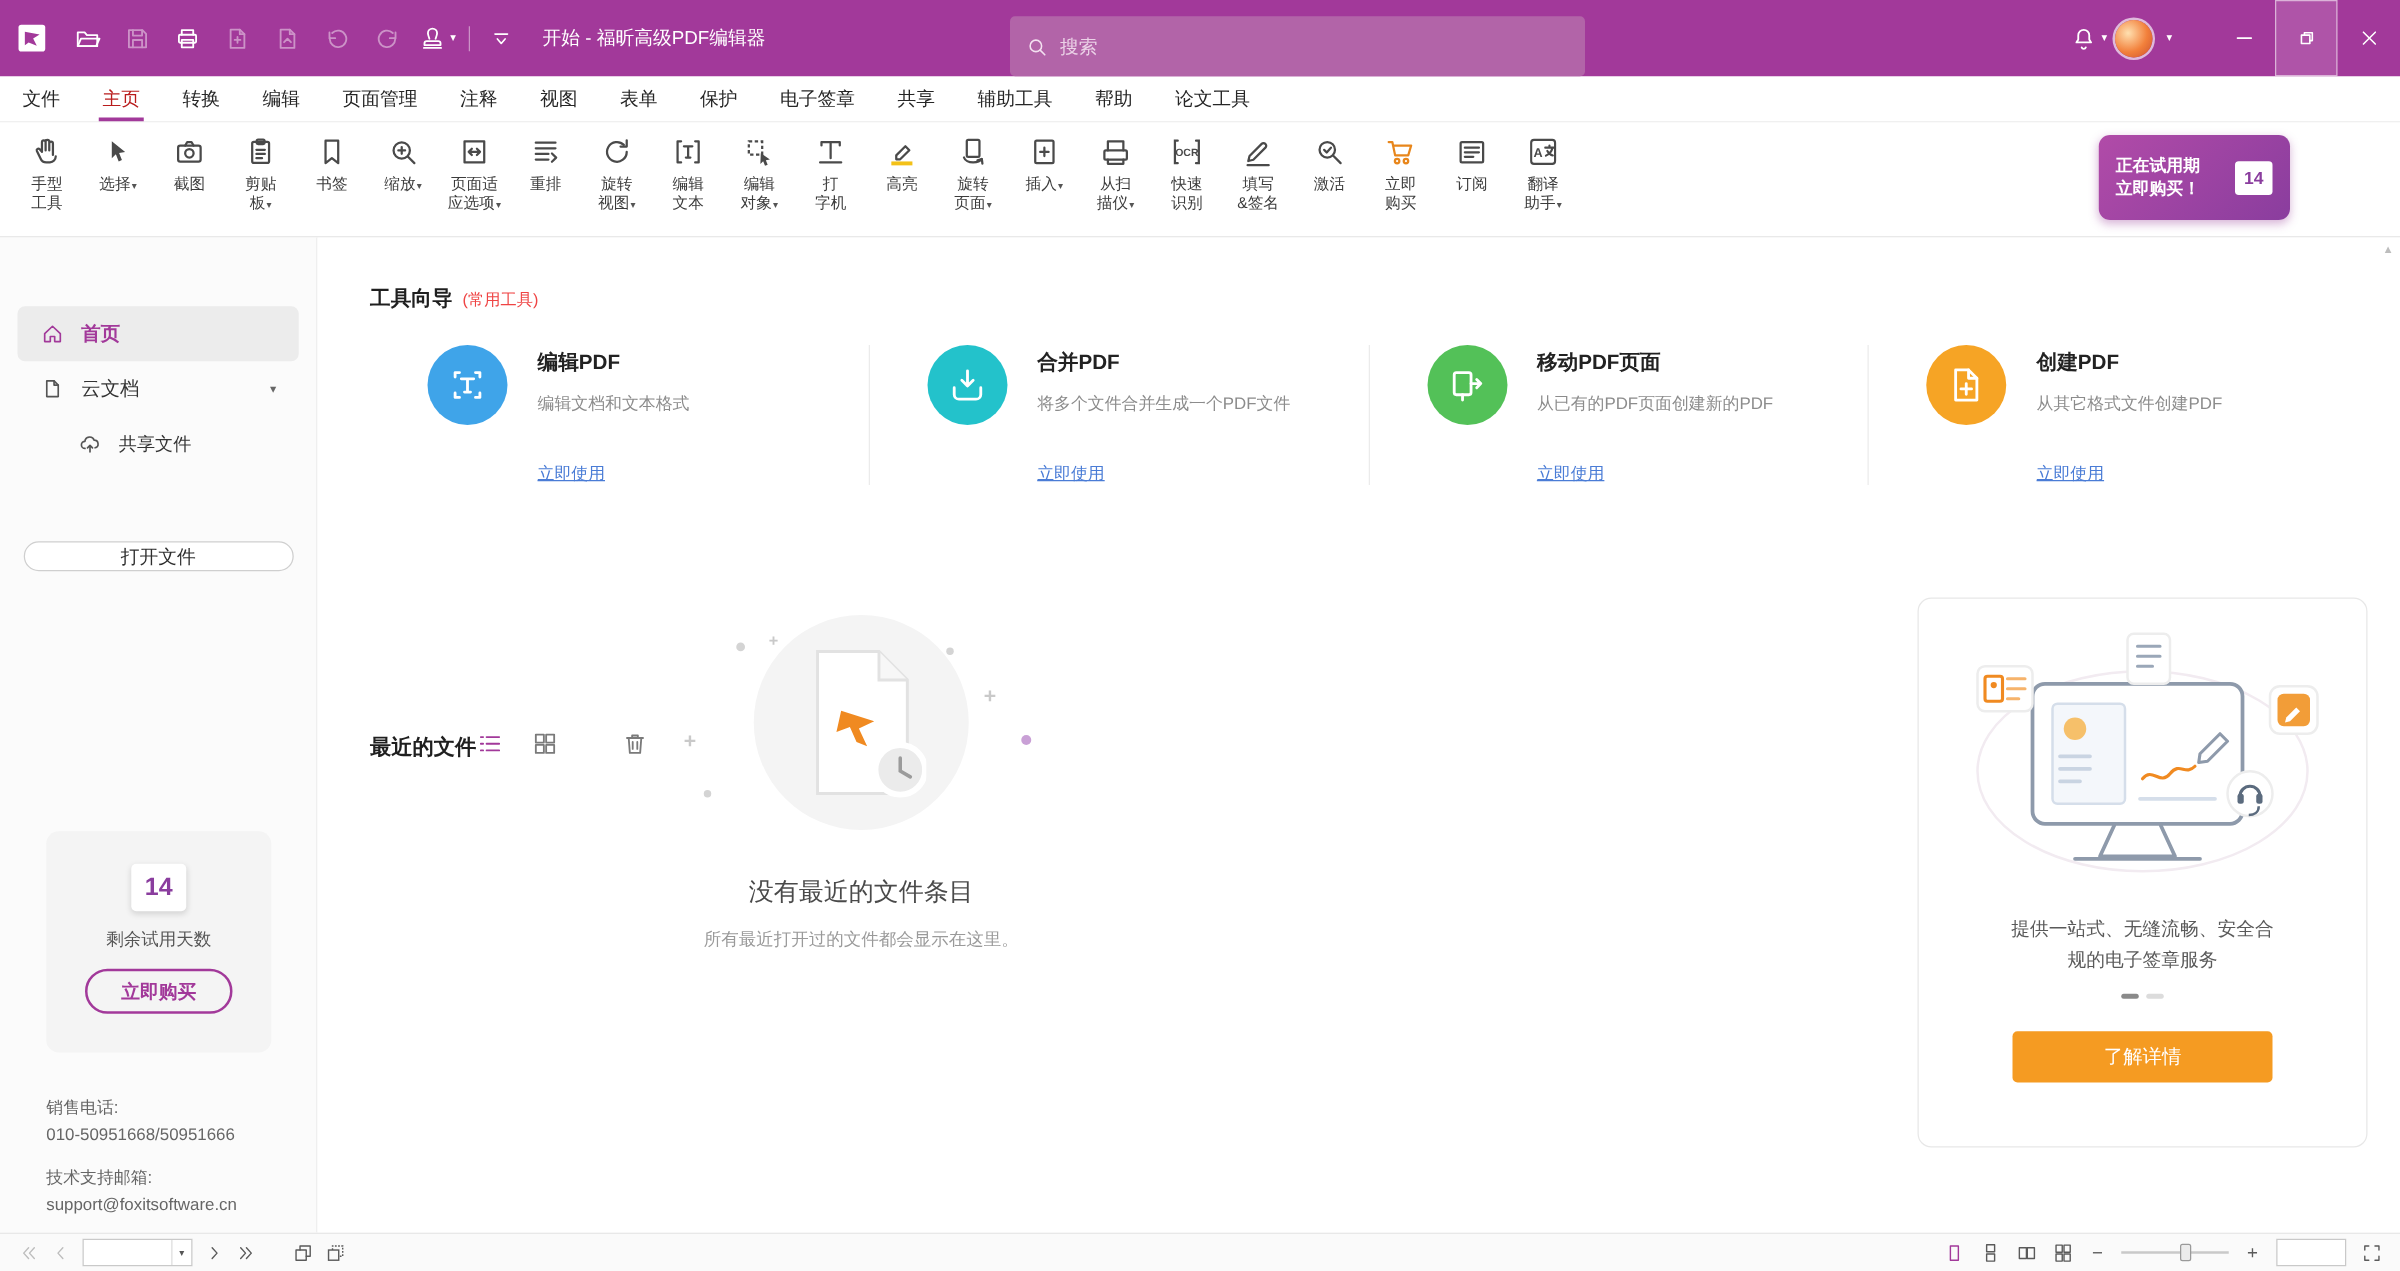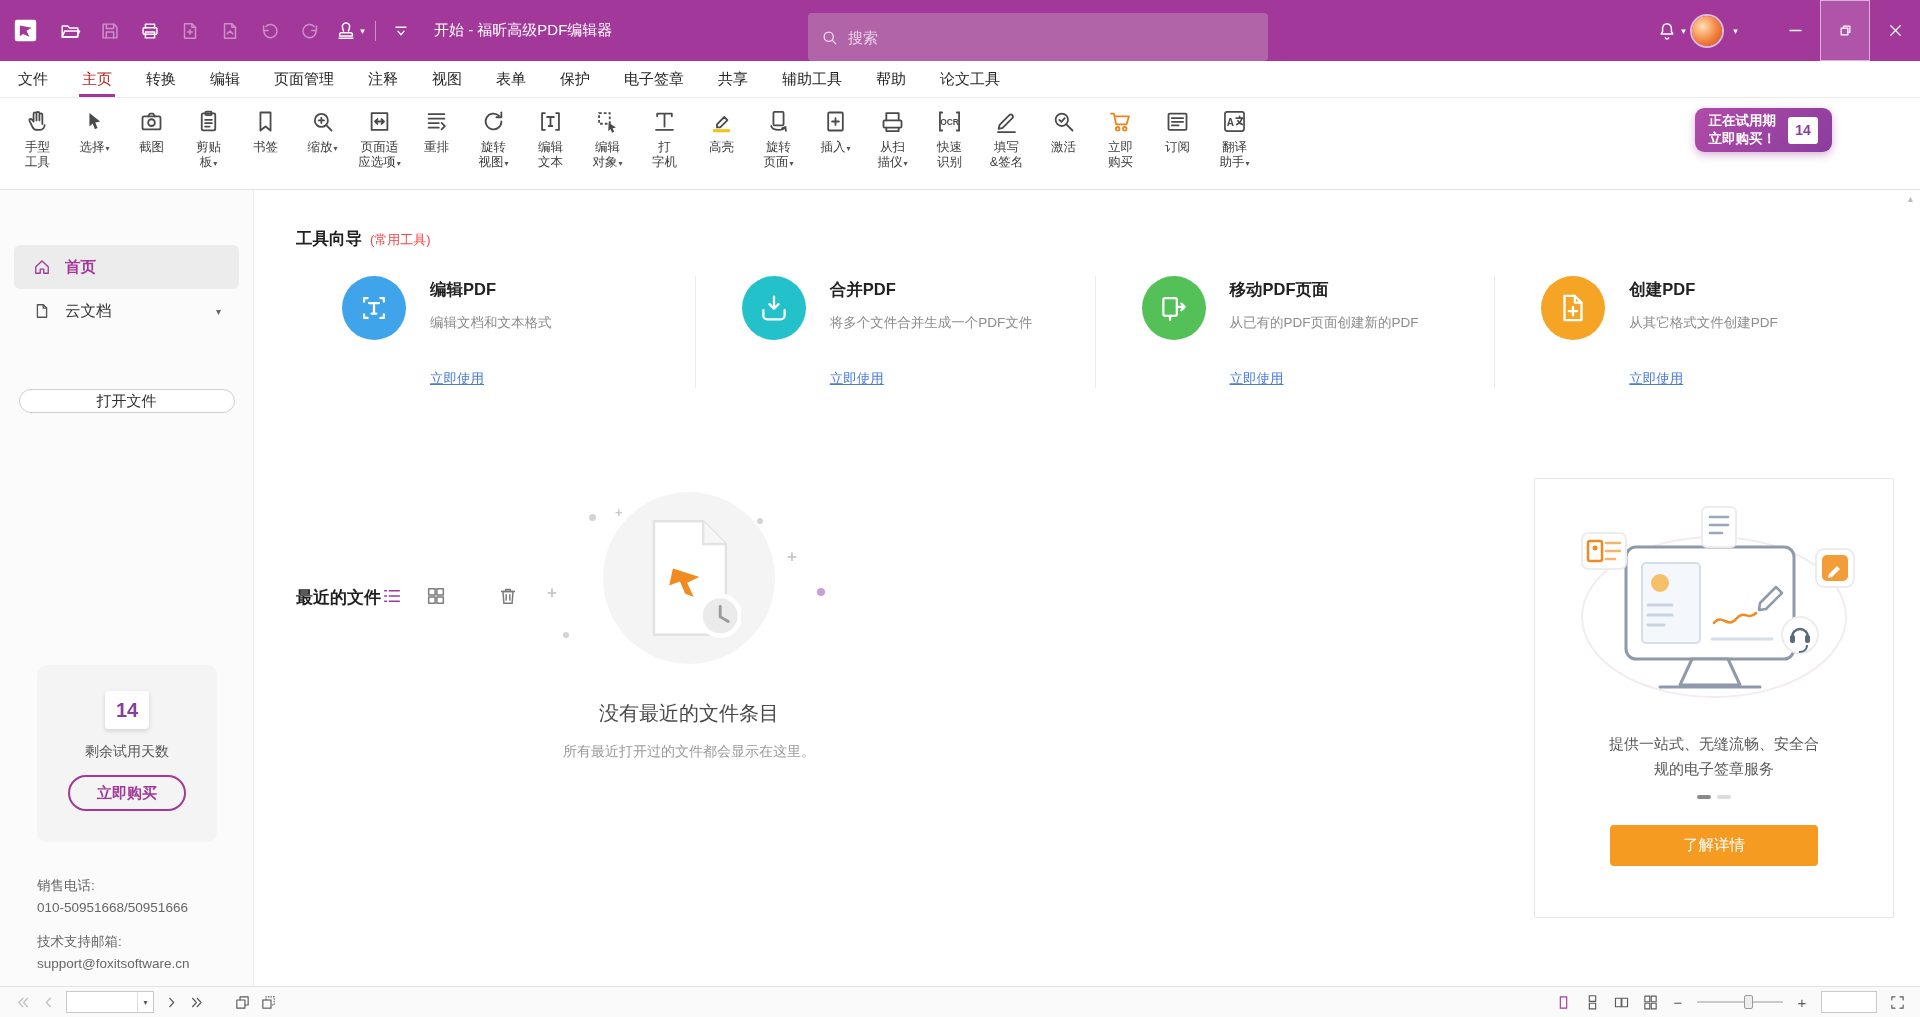--- a/index.html
+++ b/index.html
@@ -39,21 +39,21 @@
   .menu-item.active{color:#b91c1c;font-weight:normal}
   .menu-item.active::after{content:"";position:absolute;left:-3px;right:-3px;bottom:0;height:3px;background:#A2399A}
 
   
   .ribbon{height:92px;background:#fff;border-bottom:1px solid #E2E2E2;display:flex;padding:7px 6px 0 10px;position:relative;flex:none}
   .tools{display:flex;gap:2px}
   .tool{width:55px;display:flex;flex-direction:column;align-items:center;padding-top:3px;border-radius:4px}
   .tool .ic{width:27px;height:27px;color:#4A4A4A}
   .tool .lbl{margin-top:5px;font-size:12.5px;line-height:15px;color:#3C3C3C;text-align:center;white-space:nowrap}
   .tool .caret{font-size:8px;color:#555;margin-left:1px}
-  .trial-badge{position:absolute;right:88px;top:10px;height:44px;display:flex;align-items:center;gap:12px;padding:0 14px;
+  .trial-badge{position:absolute;right:88px;top:10px;height:68px;display:flex;align-items:center;gap:28px;padding:0 14px;
     background:linear-gradient(135deg,#B14BA8,#8A3D9E);border-radius:9px;color:#fff;box-shadow:0 3px 8px rgba(140,40,140,.35)}
   .trial-badge .txt{font-size:13.5px;line-height:18px;font-weight:bold;text-align:center;white-space:nowrap}
   .trial-badge .num{width:30px;height:27px;background:#fff;color:#8A3D9E;border-radius:3px;font-size:14px;font-weight:bold;
     display:flex;align-items:center;justify-content:center}
 
   
   .body{flex:1;display:flex;min-height:0}
   .sidebar{width:254px;background:#FBFBFB;border-right:1px solid #EBEBEB;position:relative;flex:none;padding-top:55px}
   .side-item{height:44px;display:flex;align-items:center;gap:13px;margin:0 14px;padding:0 18px;border-radius:6px;font-size:15.5px;color:#333}
   .side-item .ic{width:20px;height:20px;color:#555}
@@ -99,21 +99,21 @@
   .toggle.trash{margin-left:28px}
   .empty{display:flex;flex-direction:column;align-items:center;margin-top:58px}
   .empty-illus{position:relative;width:340px;height:180px;display:flex;justify-content:center}
   .empty-circle{width:172px;height:172px;border-radius:50%;background:#F4F4F4;display:flex;align-items:center;justify-content:center}
   .empty-circle svg{width:104px;height:128px}
   .sp{position:absolute;color:#C9C9C9;font-size:17px;font-weight:bold;line-height:1}
   .dotdec{position:absolute;border-radius:50%;background:#D4D4D4}
   .empty-title{font-size:20px;color:#4A4A4A;margin-top:28px}
   .empty-desc{font-size:14px;color:#9A9A9A;margin-top:16px}
 
-  .promo{width:360px;height:440px;margin-left:54px;margin-top:44px;border:1px solid #E7E7E7;border-radius:1px;background:#fff;
+  .promo{width:360px;height:440px;margin-left:54px;margin-top:44px;border:1px solid #E7E7E7;border-radius:11px;background:#fff;
     display:flex;flex-direction:column;align-items:center;padding:26px 24px 0}
   .promo-illus{width:300px;height:210px}
   .promo-text{margin-top:16px;font-size:15px;color:#5A5A5A;line-height:25px;text-align:center}
   .promo-dots{display:flex;gap:6px;margin-top:14px}
   .dot{width:14px;height:4px;border-radius:2px;background:#DCDCDC}
   .dot.active{background:#8A8A8A}
   .promo-btn{margin-top:26px;width:208px;height:41px;background:#F59B22;border-radius:4px;color:#fff;font-size:15.5px;
     display:flex;align-items:center;justify-content:center}
 
   
@@ -573,20 +573,29 @@
         </div>
         <div class="side-item" data-interactable="true">
           <span class="ic" data-interactable="false">
             <svg viewBox="0 0 24 24" fill="none" stroke="currentColor" stroke-width="1.6" stroke-linecap="round" stroke-linejoin="round">
               <path d="M6.5 19.5v-15h7l4 4v11z"></path>
               <path d="M13.5 4.5v4h4"></path>
             </svg>
           </span>
           <span data-interactable="false">云文档</span>
           <span class="side-caret" data-interactable="false">▾</span>
+        </div>
+        <div class="side-item indent" data-interactable="true">
+          <span class="ic" data-interactable="false">
+            <svg viewBox="0 0 24 24" fill="none" stroke="currentColor" stroke-width="1.6" stroke-linecap="round" stroke-linejoin="round">
+              <path d="M7.2 16.5a3.4 3.4 0 0 1-.1-6.8 4.6 4.6 0 0 1 8.9-1.1 3.7 3.7 0 0 1 .9 7.3"></path>
+              <path d="M12 19.8v-6.3m0 0l-2.4 2.4m2.4-2.4l2.4 2.4"></path>
+            </svg>
+          </span>
+          <span data-interactable="false">共享文件</span>
         </div>
         <div class="open-btn" data-interactable="true">打开文件</div>
 
       <div class="trial-card" data-interactable="false">
         <div class="trial-days" data-interactable="false">14</div>
         <div class="trial-label" data-interactable="false">剩余试用天数</div>
         <div class="trial-buy" data-interactable="true">立即购买</div>
       </div>
 
       <div class="contact" data-interactable="false">

